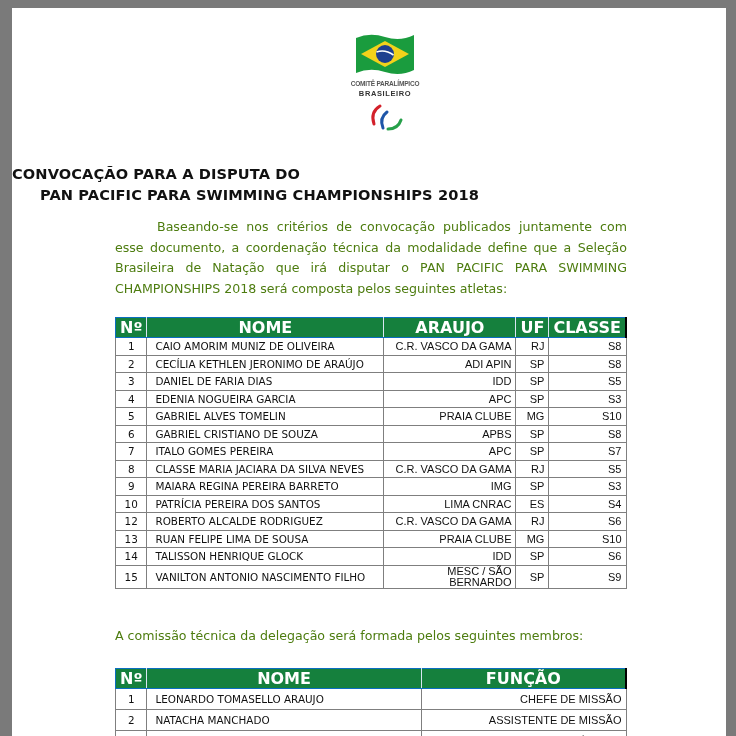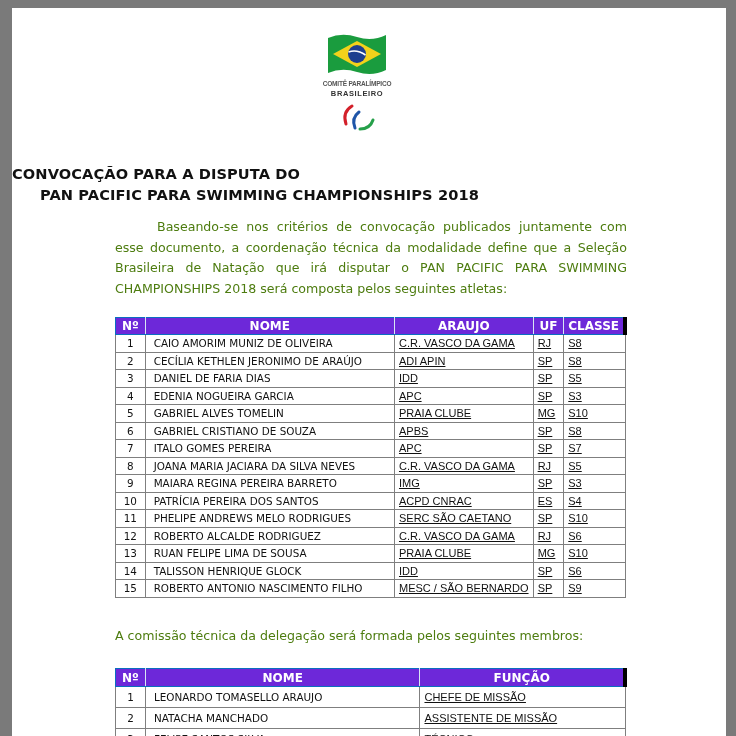--- a/index.html
+++ b/index.html
@@ -8,21 +8,21 @@
     background: #7a7a7a;
     position: relative;
     font-family: "DejaVu Sans", sans-serif;
     color: #111;
   }
   .page {
     position: absolute; left: 12px; top: 8px; width: 714px; height: 740px;
     background: #ffffff;
   }
   .logo {
-    position: absolute; left: 302px; top: 18px; width: 100px; height: 112px;
+    position: absolute; left: 330px; top: 18px; width: 100px; height: 112px;
   }
   .logo .flag { position: absolute; left: 12px; top: 6px; width: 62px; height: 44px; }
   .logo .org1 {
     position: absolute; left: 0; top: 54px; width: 86px; text-align: center;
     font-family: "Liberation Sans", sans-serif; font-size: 6.5px; font-weight: bold; color: #555; letter-spacing: -0.2px;
   }
   .logo .org2 {
     position: absolute; left: 0; top: 63px; width: 86px; text-align: center;
     font-family: "Liberation Sans", sans-serif; font-size: 7.5px; font-weight: bold; color: #333; letter-spacing: 0.6px;
   }
@@ -42,31 +42,31 @@
     text-align: justify; text-align-last: left;
   }
   .para.intro { top: 209px; text-indent: 42px; }
   .para.committee { top: 618px; text-align: center; }
 
   table.grid {
     position: absolute; border-collapse: collapse;
     font-family: "DejaVu Sans", sans-serif; font-size: 10.4px; color: #111;
   }
   table.grid th {
-    background: #6d28d9; color: #ffffff; font-weight: bold; font-size: 12px;
+    background: #15803d; color: #ffffff; font-weight: bold; font-size: 16px;
     height: 16px; padding: 0 4px; border: 1px solid #0b6ec0; text-align: center;
     border-right: 1px solid #d8e6f3;
   }
-  table.grid th:last-child { border-right: 4px solid #000000; }
+  table.grid th:last-child { border-right: 2px solid #000000; }
   table.grid td {
     border: 1px solid #7f7f7f; padding: 0 4px; height: 16.5px; white-space: nowrap;
   }
   table.grid td.num { text-align: center; }
   table.grid td.name { text-align: left; padding-left: 8px; }
-  table.grid td.ctr { text-align: left; font-family: "Liberation Sans", sans-serif; font-size: 11px; text-decoration: underline; }
+  table.grid td.ctr { text-align: right; font-family: "Liberation Sans", sans-serif; font-size: 11px; }
   table.grid td.two { white-space: normal; line-height: 11px; }
 
   #athletes { left: 103px; top: 309px; width: 512px; }
   #athletes col.c1 { width: 30px; }
   #athletes col.c2 { width: 252px; }
   #athletes col.c3 { width: 140px; }
   #athletes col.c4 { width: 31px; }
   #athletes col.c5 { width: 59px; }
 
   #staff { left: 103px; top: 660px; width: 512px; }
@@ -164,45 +164,38 @@
         </tr>
         <tr>
           <td class="num">7</td>
           <td class="name">ITALO GOMES PEREIRA</td>
           <td class="ctr">APC</td>
           <td class="ctr">SP</td>
           <td class="ctr">S7</td>
         </tr>
         <tr>
           <td class="num">8</td>
-          <td class="name">JOANA MARIA JACIARA DA SILVA NEVES</td>
+          <td class="name">CLASSE MARIA JACIARA DA SILVA NEVES</td>
           <td class="ctr">C.R. VASCO DA GAMA</td>
           <td class="ctr">RJ</td>
           <td class="ctr">S5</td>
         </tr>
         <tr>
           <td class="num">9</td>
           <td class="name">MAIARA REGINA PEREIRA BARRETO</td>
           <td class="ctr">IMG</td>
           <td class="ctr">SP</td>
           <td class="ctr">S3</td>
         </tr>
         <tr>
           <td class="num">10</td>
           <td class="name">PATRÍCIA PEREIRA DOS SANTOS</td>
-          <td class="ctr">ACPD CNRAC</td>
+          <td class="ctr">LIMA CNRAC</td>
           <td class="ctr">ES</td>
           <td class="ctr">S4</td>
-        </tr>
-        <tr>
-          <td class="num">11</td>
-          <td class="name">PHELIPE ANDREWS MELO RODRIGUES</td>
-          <td class="ctr">SERC SÃO CAETANO</td>
-          <td class="ctr">SP</td>
-          <td class="ctr">S10</td>
         </tr>
         <tr>
           <td class="num">12</td>
           <td class="name">ROBERTO ALCALDE RODRIGUEZ</td>
           <td class="ctr">C.R. VASCO DA GAMA</td>
           <td class="ctr">RJ</td>
           <td class="ctr">S6</td>
         </tr>
         <tr>
           <td class="num">13</td>
@@ -213,21 +206,21 @@
         </tr>
         <tr>
           <td class="num">14</td>
           <td class="name">TALISSON HENRIQUE GLOCK</td>
           <td class="ctr">IDD</td>
           <td class="ctr">SP</td>
           <td class="ctr">S6</td>
         </tr>
         <tr>
           <td class="num">15</td>
-          <td class="name">ROBERTO ANTONIO NASCIMENTO FILHO</td>
+          <td class="name">VANILTON ANTONIO NASCIMENTO FILHO</td>
           <td class="ctr two">MESC / SÃO BERNARDO</td>
           <td class="ctr">SP</td>
           <td class="ctr">S9</td>
         </tr>
       </tbody>
   </table>
 
   <div class="para committee">A comissão técnica da delegação será formada pelos seguintes membros:</div>
 
   <table class="grid" id="staff">

